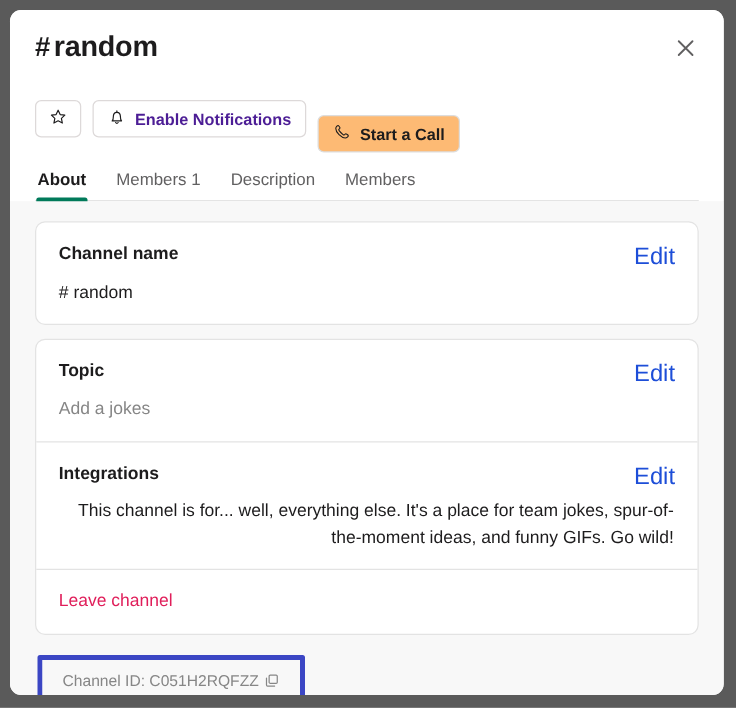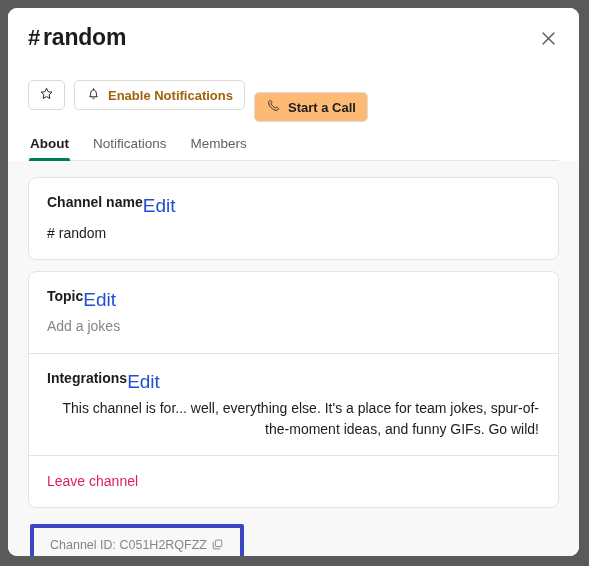--- a/index.html
+++ b/index.html
@@ -89,21 +89,21 @@
 
   .btn {
     display: inline-flex;
     align-items: center;
     gap: 7px;
     height: 30px;
     padding: 0 11px;
     border: 1px solid #ddd9d9;
     border-radius: 5px;
     background: #ffffff;
-    color: #a16207;
+    color: #4c1d95;
     font-family: "Liberation Sans", sans-serif;
     font-size: 13px;
     font-weight: bold;
     cursor: pointer;
     box-sizing: border-box;
     white-space: nowrap;
   }
   .btn.icon-only {
     width: 37px;
     padding: 0;
@@ -171,20 +171,21 @@
     position: relative;
     padding: 15px 18px 16px 18px;
   }
   .card-section + .card-section {
     border-top: 1px solid #e3e3e3;
   }
 
   .section-head {
     display: flex;
     align-items: flex-start;
+    justify-content: space-between;
   }
 
   .section-label {
     font-size: 14px;
     font-weight: bold;
     color: #1d1c1d;
     line-height: 1.35;
   }
 
   .edit-link {
@@ -300,21 +301,22 @@
               <path d="M7.2 3.8 C6.3 3.8 4.2 5.6 4.2 7.6 C4.2 12.8 11.2 19.8 16.4 19.8 C18.4 19.8 20.2 17.7 20.2 16.8 C20.2 16.3 17.6 14.4 17 14.4 C16.4 14.4 15.3 16.1 14.7 16.1 C13.6 16.1 7.9 10.4 7.9 9.3 C7.9 8.7 9.6 7.6 9.6 7 C9.6 6.4 7.7 3.8 7.2 3.8 Z" stroke="#1d1c1d" stroke-width="1.4" stroke-linejoin="round"></path>
             </svg>
           </span>
           <span>Start a Call</span>
         </button>
 
       </div>
 
       <div class="tabs">
         <button class="tab active">About</button>
-        <button class="tab">Notifications</button>
+        <button class="tab">Members 1</button>
+        <button class="tab">Description</button>
         <button class="tab">Members</button>
       </div>
 
     </div>
 
     <div class="modal-body">
 
       
       <div class="card">
         <div class="card-section">

